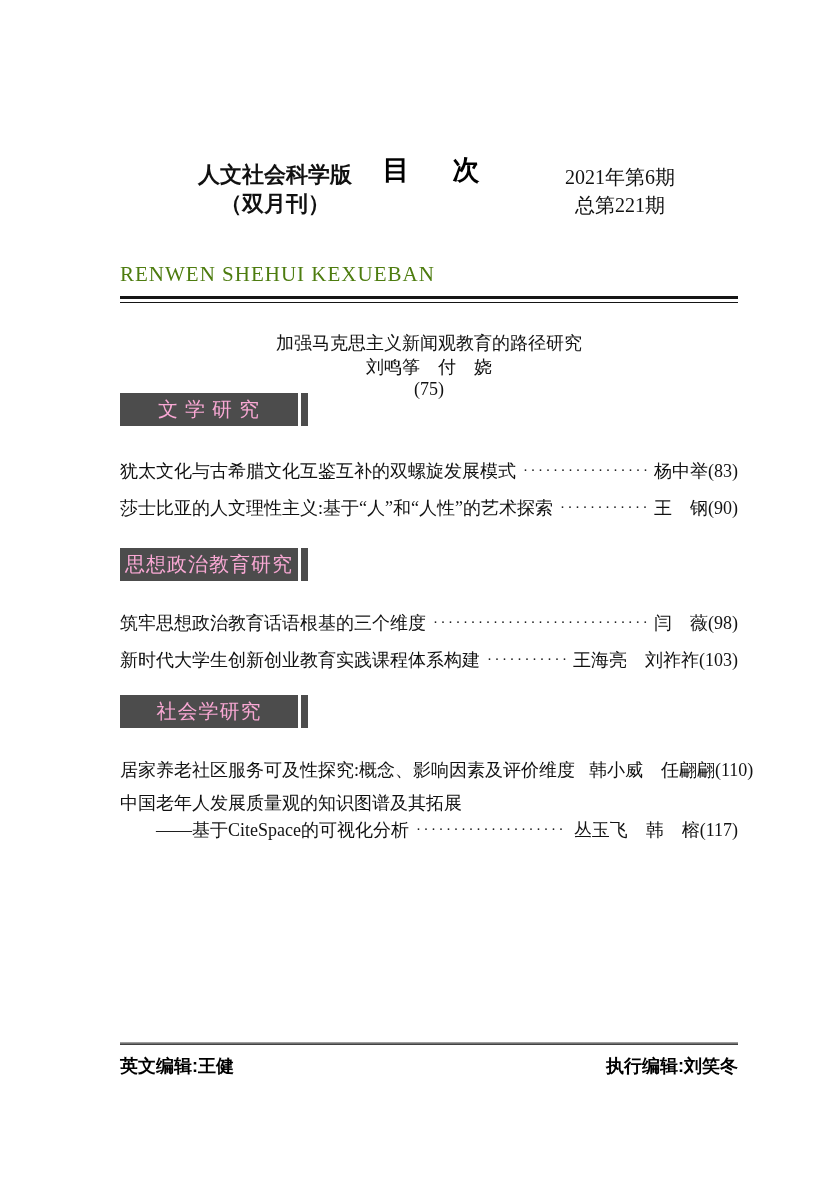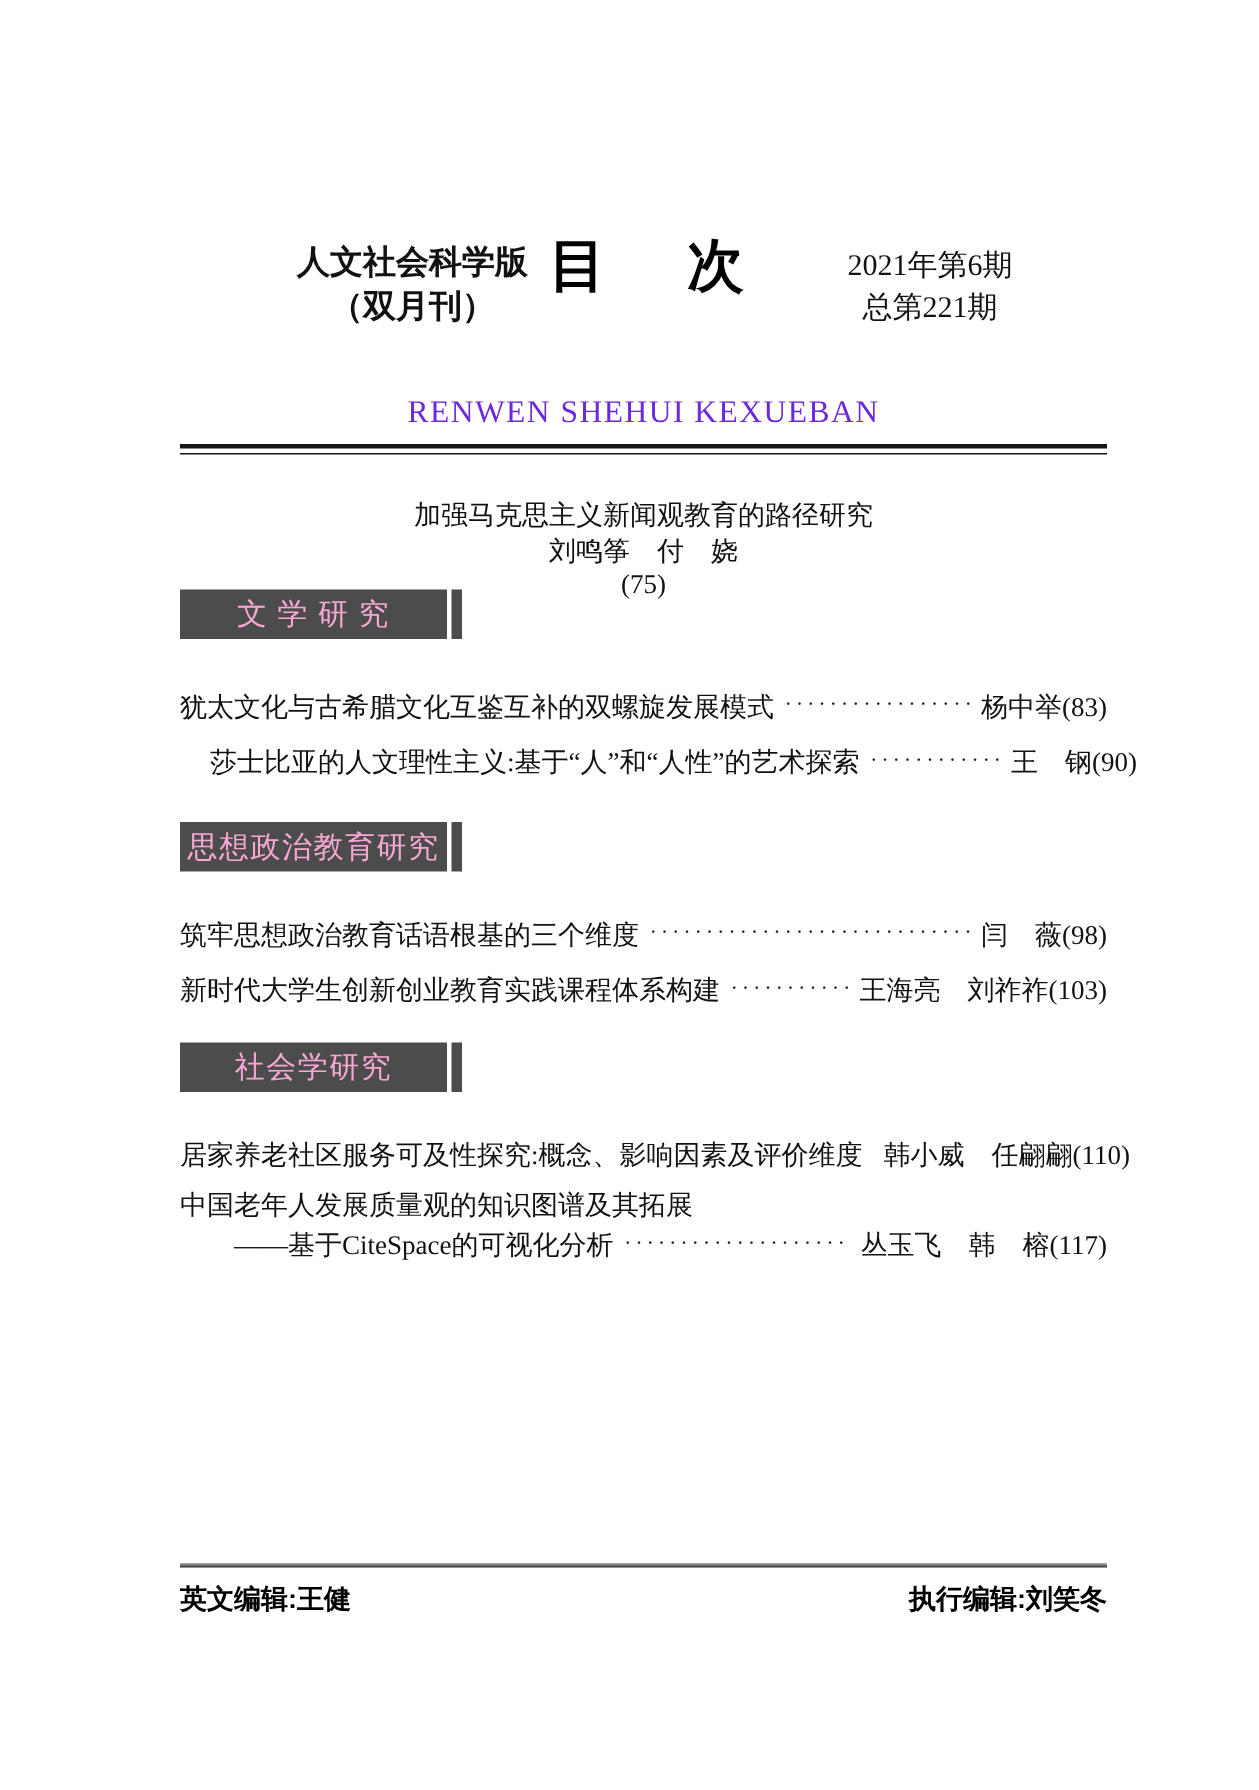--- a/index.html
+++ b/index.html
@@ -18,31 +18,31 @@
   .header-left {
     position: absolute; top: 160px; left: 50px; width: 210px;
     text-align: center;
     font-family: "Liberation Sans", "DejaVu Sans", sans-serif;
     font-weight: 700; font-size: 22px; line-height: 29px; color: #111;
   }
   .header-center {
     position: absolute; top: 152px; left: 230px; width: 170px;
     text-align: center;
     font-family: "Liberation Sans", "DejaVu Sans", sans-serif;
-    font-weight: 900; font-size: 38px; letter-spacing: 8px; color: #000;
+    font-weight: 900; font-size: 27px; letter-spacing: 8px; color: #000;
     white-space: nowrap;
   }
   .header-right {
     position: absolute; top: 163px; left: 410px; width: 180px;
     text-align: center;
     font-size: 20px; line-height: 28px; color: #111;
   }
   .pinyin {
     position: absolute; top: 262px; left: 0; width: 618px;
-    text-align: center; font-size: 21px; letter-spacing: 1px; color: #6d28d9;
+    text-align: left; font-size: 21px; letter-spacing: 1px; color: #4d7c0f;
   }
   .double-rule {
     position: absolute; top: 296px; left: 0; width: 618px;
     height: 3px;
     border-top: 3px solid #151515;
     border-bottom: 1px solid #151515;
   }
 
   
   .toc-row {
@@ -54,21 +54,21 @@
   .toc-row .leader {
     flex: 1 1 auto; overflow: hidden; white-space: nowrap;
     margin: 0 7px; font-size: 15px; letter-spacing: 2.5px;
     color: #222; transform: translateY(-1px);
   }
   .toc-row .authors { flex: 0 0 auto; }
   .toc-row .pageno { flex: 0 0 auto; }
 
   .r1  { top: 331px; flex-direction: column; }
   .r2  { top: 459px; }
-  .r3  { top: 496px; margin-left: 20px; }
+  .r3  { top: 496px; }
   .r4  { top: 611px; }
   .r5  { top: 648px; }
   .r6  { top: 758px; }
   .r7a { top: 791px; }
   .r7b { top: 818px; }
   .indent { padding-left: 36px; }
 
   
   .section-box {
     position: absolute; left: 0; width: 190px; height: 33px;

